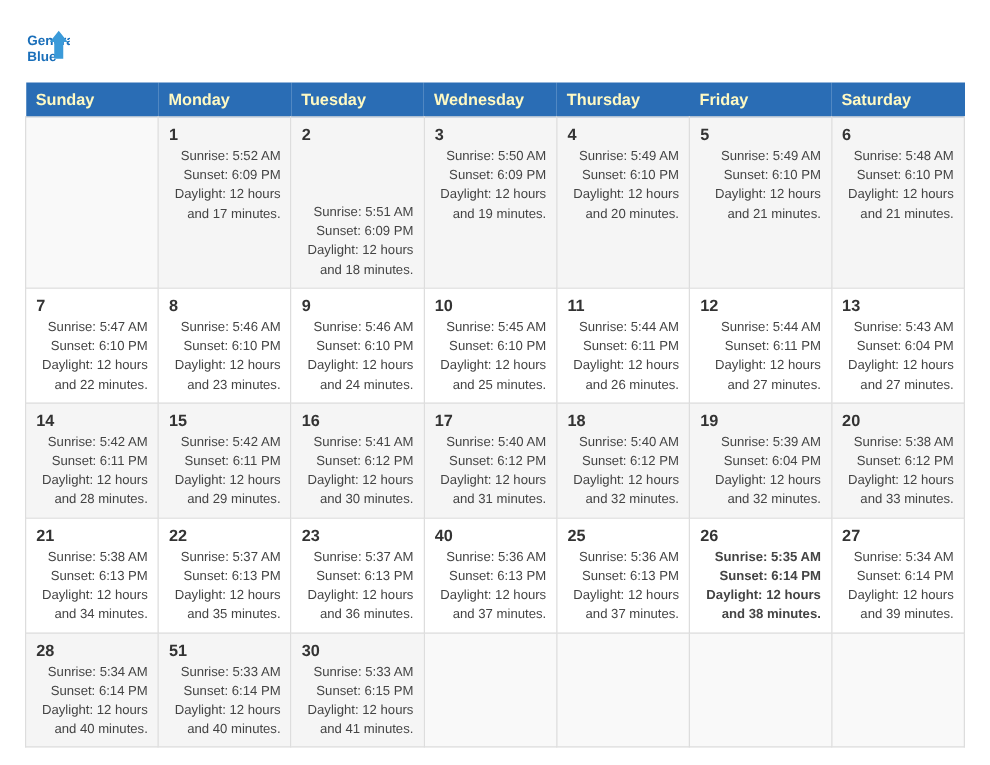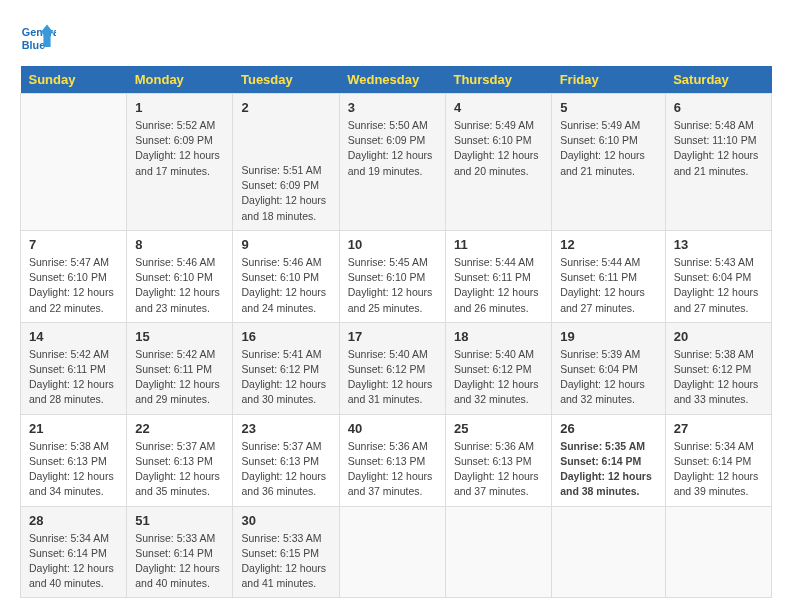--- a/index.html
+++ b/index.html
@@ -39,21 +39,21 @@
       margin-top: 2px;
     }
     table {
       width: 100%;
       border-collapse: collapse;
       margin-top: 10px;
       font-size: 11px;
     }
     thead tr th {
       background-color: #2a6db5;
-      color: #fde047;
+      color: #fef9c3;
       padding: 6px 8px;
       text-align: left;
       font-size: 13px;
       font-weight: bold;
     }
     tbody tr {
       vertical-align: top;
     }
     tbody tr:nth-child(odd) {
       background-color: #f5f5f5;
@@ -71,20 +71,21 @@
       font-weight: bold;
       font-size: 13px;
       color: #333;
       display: block;
       margin-bottom: 3px;
     }
     .cell-text {
       color: #444;
       font-size: 10.5px;
       line-height: 1.45;
+      text-align: right;
     }
     .empty-cell {
       background: #f9f9f9;
     }
   </style>
 </head>
 <body>
 
 <div class="header-top">
   <div class="logo">
@@ -150,21 +151,21 @@
         <td>
           <span class="day-number">5</span>
           <div class="cell-text" style="white-space: pre-line;">Sunrise: 5:49 AM
 Sunset: 6:10 PM
 Daylight: 12 hours
 and 21 minutes.</div>
         </td>
         <td>
           <span class="day-number">6</span>
           <div class="cell-text" style="white-space: pre-line;">Sunrise: 5:48 AM
-Sunset: 11:10 PM
+Sunset: 6:10 PM
 Daylight: 12 hours
 and 21 minutes.</div>
         </td>
       </tr>
       <tr>
         <td>
           <span class="day-number">7</span>
           <div class="cell-text" style="white-space: pre-line;">Sunrise: 5:47 AM
 Sunset: 6:10 PM
 Daylight: 12 hours

